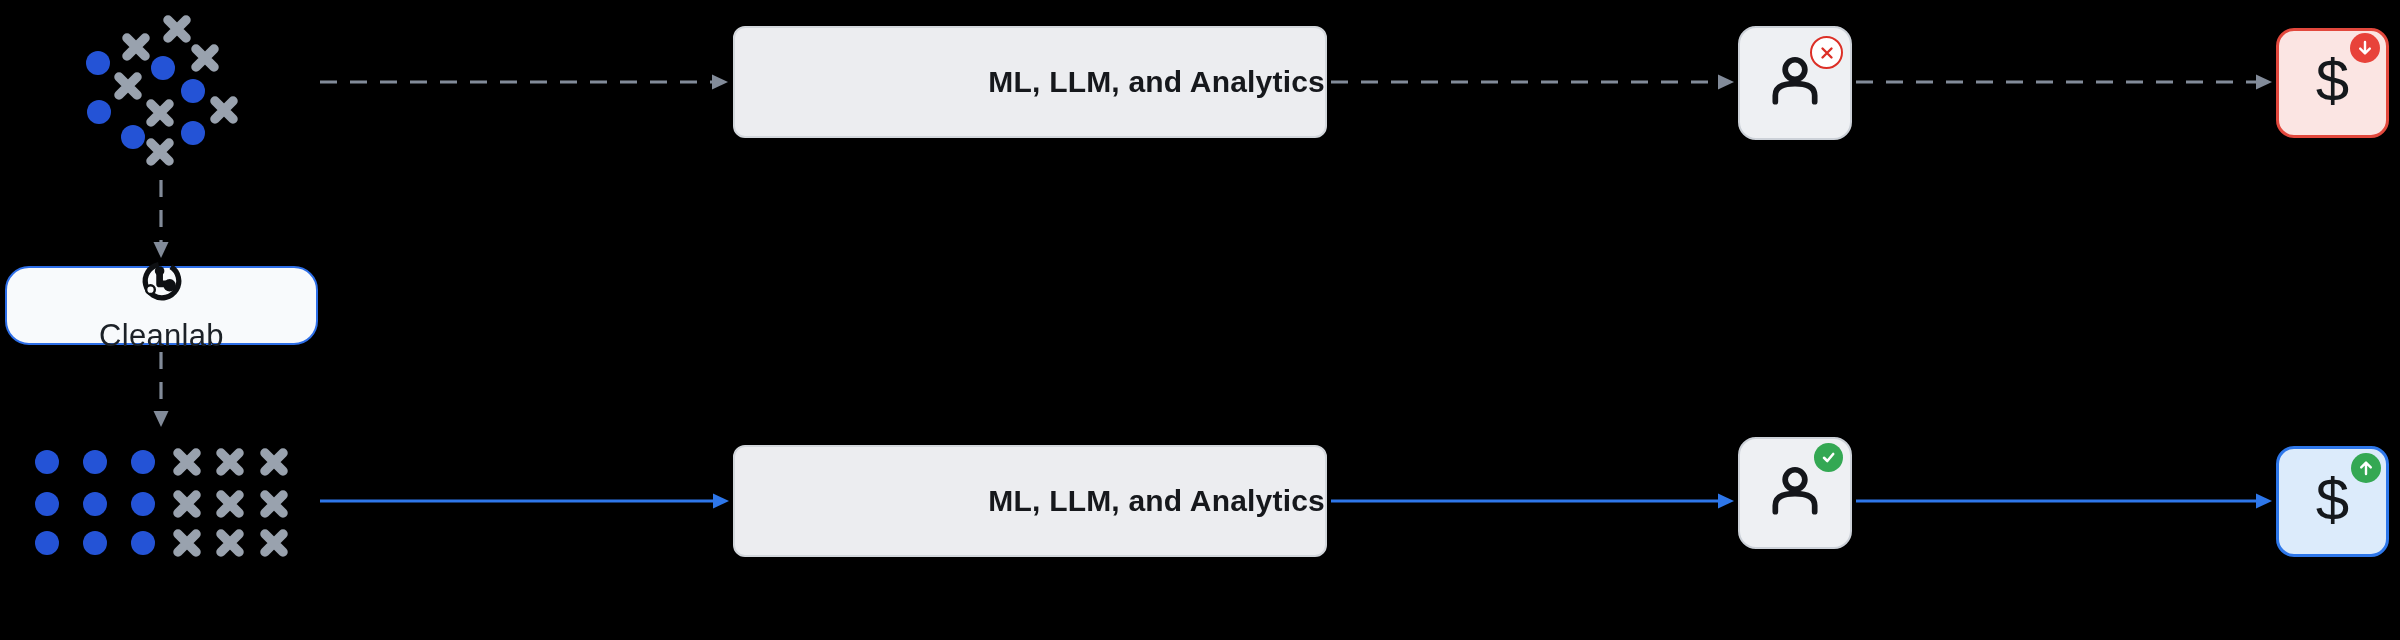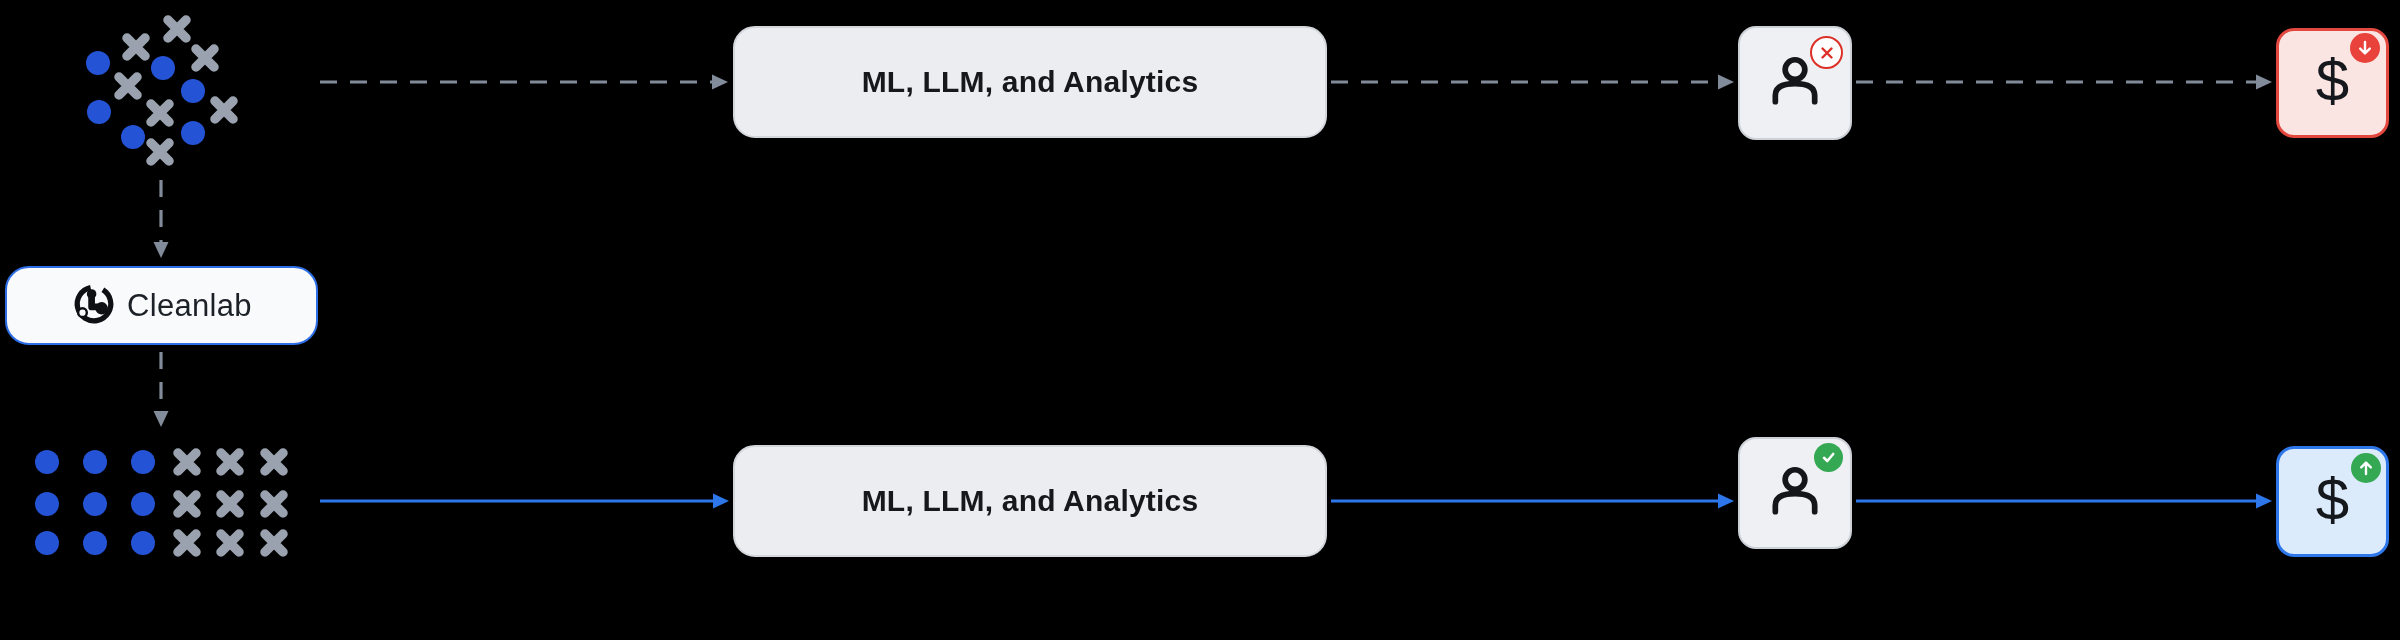--- a/index.html
+++ b/index.html
@@ -9,22 +9,22 @@
     background:#000;
     overflow:hidden;
     font-family:"Liberation Sans",sans-serif;
   }
   #diagram-canvas{position:absolute;left:0;top:0;pointer-events:none;}
   .node{
     position:absolute;box-sizing:border-box;
     display:flex;align-items:center;justify-content:center;
   }
   .node-ml{
-    background:#ecedf0;border:2px solid #d3d7dc;border-radius:22px;
-    left:733px;width:594px;height:112px;
+    background:#ecedf0;border:2px solid #d3d7dc;border-radius:12px;
+    left:733px;width:594px;height:112px;justify-content:flex-end;
   }
   #ml-top{top:26px;}
   #ml-bottom{top:445px;}
   .ml-label{
     font-weight:700;font-size:30px;color:#16181c;letter-spacing:.2px;
   }
   .node-person{
     background:#eef0f3;border:2.5px solid #ccd1d8;border-radius:18px;
     left:1738px;width:114px;height:114px;
   }
@@ -36,20 +36,21 @@
   #dollar-top{top:28px;height:110px;background:#fbe5e3;border:3px solid #e2483d;}
   #dollar-bottom{top:446px;height:111px;background:#dcebfb;border:3px solid #2e77ea;}
   .dollar-symbol{
     font-weight:400;font-size:60px;color:#15181c;line-height:1;
     transform:translateY(-2px);
   }
   #cleanlab{
     left:5px;top:266px;width:313px;height:79px;
     background:#f8fafc;border:2.5px solid #2e6fe8;border-radius:24px;
     gap:10px;
+    flex-direction:column;
   }
   .cleanlab-label{font-weight:400;font-size:31px;color:#1c2127;letter-spacing:.3px;}
   .badge{
     position:absolute;width:29px;height:29px;border-radius:50%;
     display:flex;align-items:center;justify-content:center;z-index:2;
   }
   .badge-error{background:#fff;border:2.5px solid #dc2f26;right:7px;top:8px;}
   .badge-success{background:#34a853;right:7px;top:4px;}
   .badge-loss{background:#e8423a;width:30px;height:30px;right:6px;top:2px;}
   .badge-gain{background:#34a853;width:30px;height:30px;right:5px;top:4px;}

